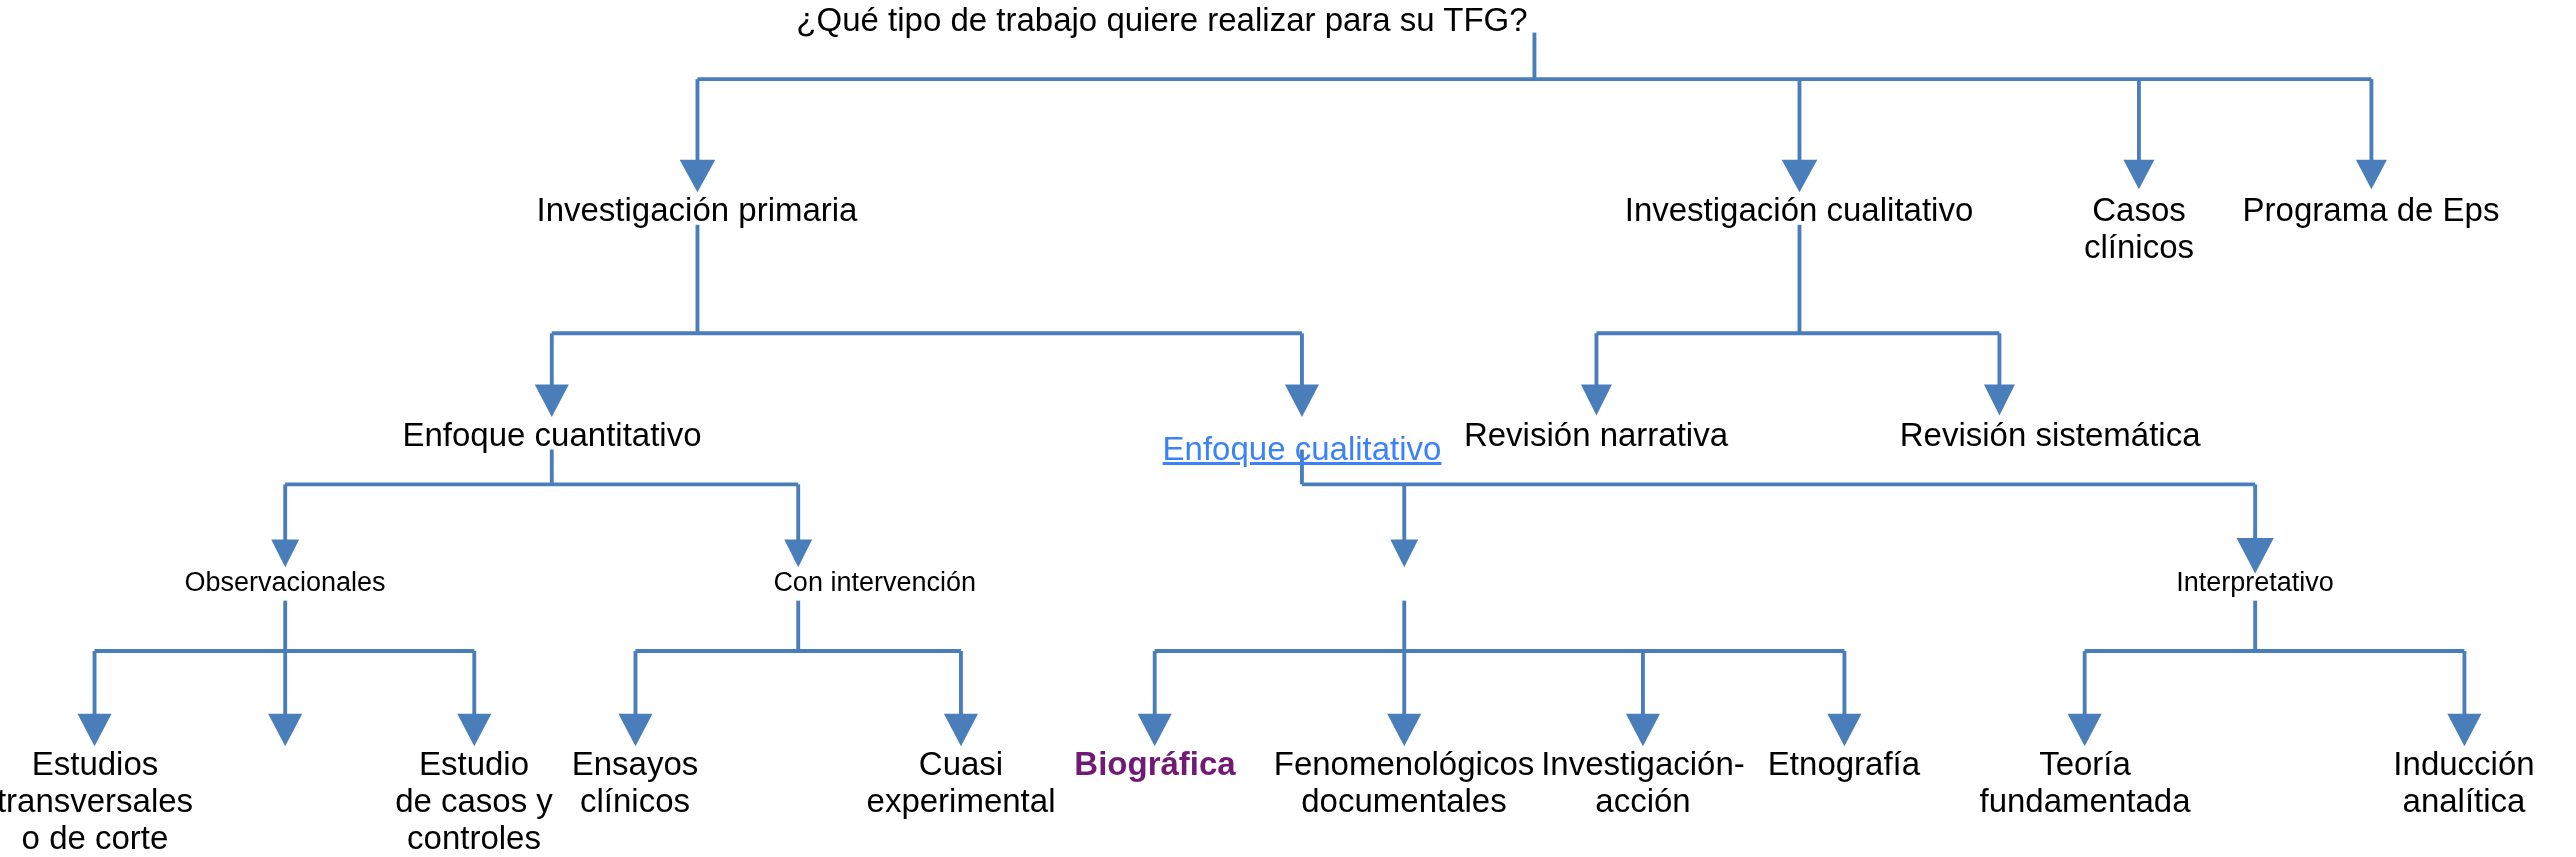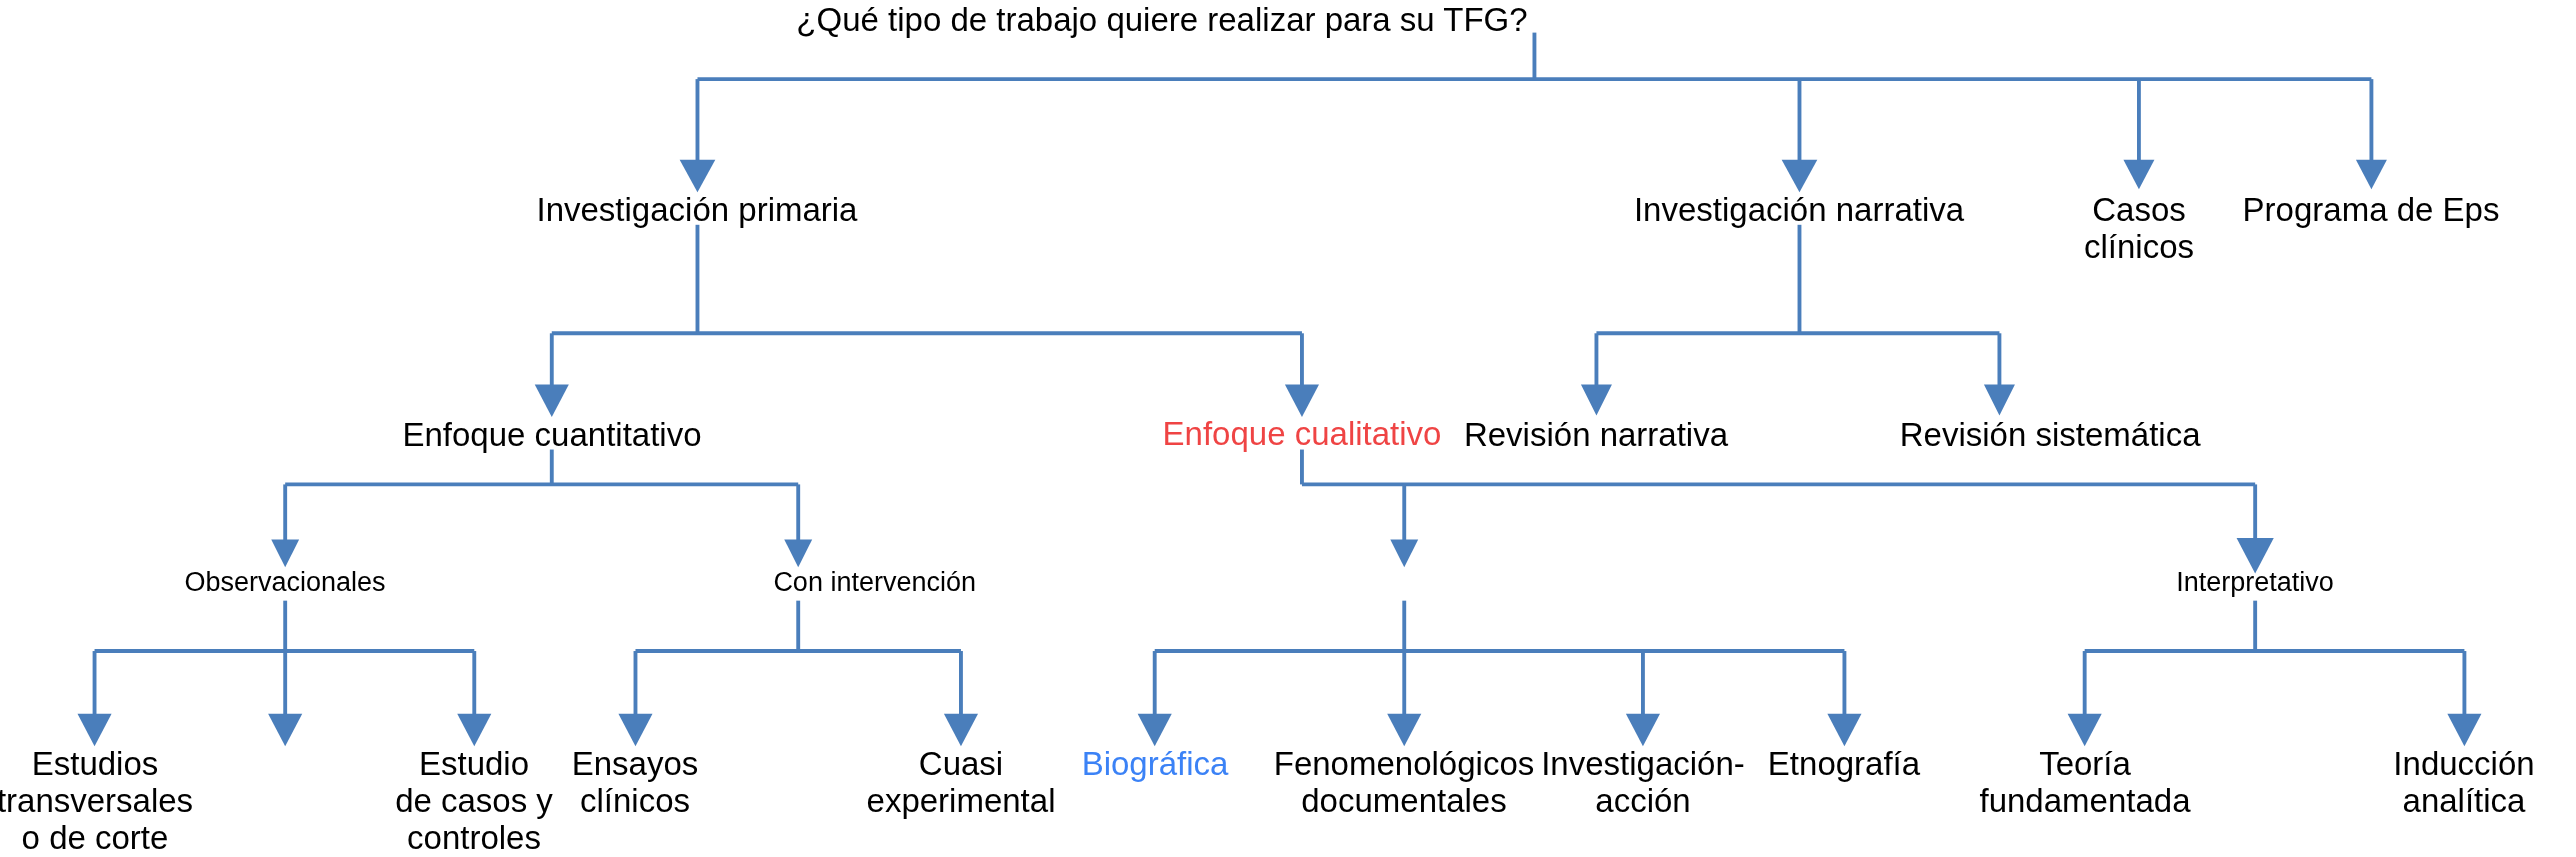--- a/index.html
+++ b/index.html
@@ -132,30 +132,30 @@
       <polygon points="2358,921 2402,921 2380,963"></polygon>
       <polygon points="2668,921 2712,921 2690,963"></polygon>
       <polygon points="3158,921 3202,921 3180,963"></polygon>
     </g>
   </svg>
 
   <div class="node-label lvl-title" style="left: 1162px; top: 1.5px; width: 930px; color: rgb(0, 0, 0);">¿Qué tipo de trabajo quiere realizar para su TFG?</div>
 
   <div class="node-label lvl-2" style="left: 697px; top: 192px; width: 465px; color: rgb(0, 0, 0);">Investigación primaria</div>
 
-  <div class="node-label lvl-2" style="left: 1799px; top: 192px; width: 496px; color: rgb(0, 0, 0);">Investigación narrativa</div>
+  <div class="node-label lvl-2" style="left: 1799px; top: 192px; width: 496px; color: rgb(0, 0, 0);">Investigación cualitativo</div>
 
   <div class="node-label lvl-2" style="left: 2139px; top: 192px; width: 170px; color: rgb(0, 0, 0);">Casos
 clínicos</div>
 
   <div class="node-label lvl-2" style="left: 2371px; top: 192px; width: 341px; color: rgb(0, 0, 0);">Programa de Eps</div>
 
   <div class="node-label lvl-3" style="left: 552px; top: 417px; width: 434px; color: rgb(0, 0, 0);">Enfoque cuantitativo</div>
 
-  <div class="node-label lvl-3" style="left: 1302px; top: 416px; width: 403px; color: #ef4444;">Enfoque cualitativo</div>
+  <div class="node-label lvl-3" style="left: 1302px; top: 431px; width: 403px; color: #3b82f6; text-decoration: underline;">Enfoque cualitativo</div>
 
   <div class="node-label lvl-3" style="left: 1596px; top: 417px; width: 356px; color: rgb(0, 0, 0);">Revisión narrativa</div>
 
   <div class="node-label lvl-3" style="left: 1999px; top: 417px; width: 403px; color: rgb(0, 0, 0); text-align: right;">Revisión sistemática</div>
 
   <div class="node-label lvl-4" style="left: 285px; top: 567px; width: 356px; color: rgb(0, 0, 0);">Observacionales</div>
 
   <div class="node-label lvl-4" style="left: 798px; top: 567px; width: 356px; color: rgb(0, 0, 0); text-align: right;">Con intervención</div>
 
 
@@ -169,21 +169,21 @@
   <div class="node-label lvl-5" style="left: 474px; top: 746px; width: 178px; color: rgb(0, 0, 0);">Estudio
 de casos y
 controles</div>
 
   <div class="node-label lvl-5" style="left: 635px; top: 746px; width: 178px; color: rgb(0, 0, 0);">Ensayos
 clínicos</div>
 
   <div class="node-label lvl-5" style="left: 961px; top: 746px; width: 217px; color: rgb(0, 0, 0);">Cuasi
 experimental</div>
 
-  <div class="node-label lvl-5" style="left: 1155px; top: 746px; width: 201px; color: #3b82f6;">Biográfica</div>
+  <div class="node-label lvl-5" style="left: 1155px; top: 746px; width: 201px; color: #701a75; font-weight: bold;">Biográfica</div>
 
   <div class="node-label lvl-5" style="left: 1404px; top: 746px; width: 271px; color: rgb(0, 0, 0);">Fenomenológicos
 documentales</div>
 
   <div class="node-label lvl-5" style="left: 1643px; top: 746px; width: 225px; color: rgb(0, 0, 0);">Investigación-
 acción</div>
 
   <div class="node-label lvl-5" style="left: 1844px; top: 746px; width: 201px; color: rgb(0, 0, 0);">Etnografía</div>
 
   <div class="node-label lvl-5" style="left: 2085px; top: 746px; width: 248px; color: rgb(0, 0, 0);">Teoría

